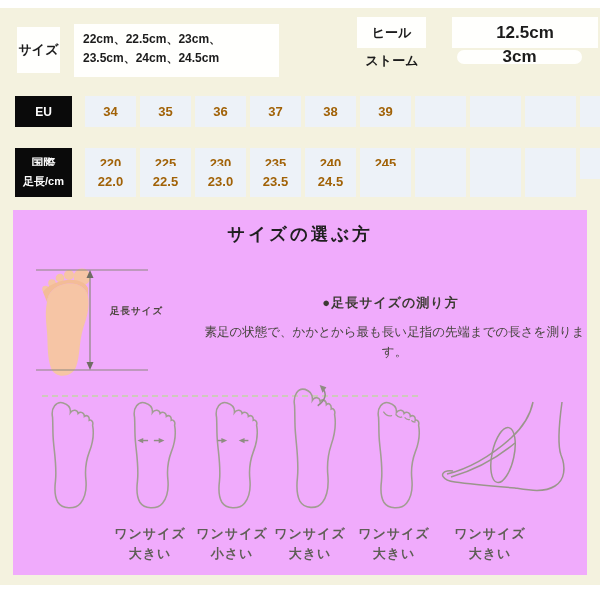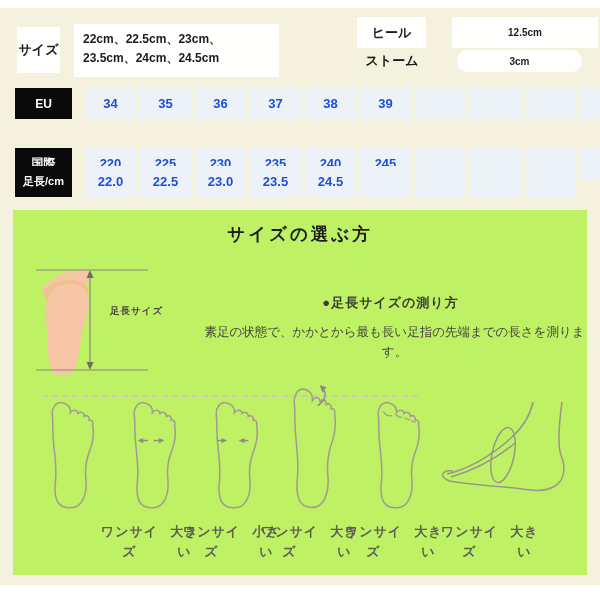--- a/index.html
+++ b/index.html
@@ -2,58 +2,58 @@
 <html><head>
 <meta charset="utf-8">
 <style>
   * { margin:0; padding:0; box-sizing:border-box; }
   body { width:600px; height:600px; font-family:"Liberation Sans", sans-serif; background:#ffffff; }
   .page { position:relative; width:600px; height:600px; background:#ffffff; overflow:hidden; }
   .abs { position:absolute; }
   .cream { left:0; top:8px; width:600px; height:577px; background:#f4f2df; }
   .wbox { background:#fffffd; }
   .lblbox { display:flex; align-items:center; justify-content:center; font-weight:bold; font-size:13px; color:#1c1c1c; }
-  .valbox { display:flex; align-items:center; justify-content:center; font-weight:bold; font-size:10px; color:#1c1c1c; }
+  .valbox { display:flex; align-items:center; justify-content:center; font-weight:bold; font-size:17px; color:#1c1c1c; }
   .sizevals { padding:6px 9px; font-weight:bold; font-size:12px; line-height:1.6; color:#1c1c1c; }
   
   .trow { position:absolute; left:15px; width:585px; height:31px; display:flex; overflow:hidden; }
   .th { width:57px; height:31px; background:#0a0a0a; color:#fdfdfd; font-weight:bold; font-size:12px;
         display:flex; align-items:center; justify-content:center; margin-right:13px; flex-shrink:0; }
-  .td { width:51px; height:31px; background:#edf2f8; color:#1d4ed8; font-weight:bold; font-size:13px;
+  .td { width:51px; height:31px; background:#edf2f8; color:#a16207; font-weight:bold; font-size:13px;
         display:flex; align-items:center; justify-content:center; margin-right:4px; flex-shrink:0; }
   
-  .guide { left:13px; top:210px; width:574px; height:365px; background:#bef264; }
+  .guide { left:13px; top:210px; width:574px; height:365px; background:#f0abfc; }
   .gtitle { position:absolute; top:12px; left:0; width:100%; text-align:center; font-size:17.5px; font-weight:bold;
             letter-spacing:3px; color:#1f1f1f; }
   .mhead { position:absolute; top:84px; left:180px; width:395px; text-align:center; font-weight:bold;
            font-size:13px; color:#3c3b33; letter-spacing:1px; }
   .mtext { position:absolute; top:112px; left:179px; width:405px; text-align:center; font-size:12.5px;
            line-height:1.6; color:#46453d; font-family:"Liberation Serif", serif; }
   .flabel { position:absolute; top:95px; left:97px; font-size:9.5px; font-weight:bold; color:#4d473f; letter-spacing:1px;text-align:right; }
   .dashline { position:absolute; top:185px; left:29px; width:376px; border-top:2px dashed #cdcabb; }
   .ftlabel { position:absolute; top:312px; width:110px; height:42px; text-align:center; font-size:13px;
              font-weight:600; color:#5f5e56; line-height:1.55; letter-spacing:1px;
-             display:flex; justify-content:flex-end; }
+             display:flex; flex-direction:column; justify-content:flex-end; }
   svg { display:block; }
 </style>
 </head>
 <body>
 
 <div class="page">
 
   <div class="abs cream"></div>
 
   <div class="abs wbox lblbox" style="left:17px; top:27px; width:43px; height:46px;">サイズ</div>
   <div class="abs wbox sizevals" style="left:74px; top:24px; width:205px; height:53px;">22cm、22.5cm、23cm、23.5cm、24cm、24.5cm</div>
   <div class="abs wbox lblbox" style="left:357px; top:17px; width:69px; height:31px;">ヒール</div>
   <div class="abs wbox valbox" style="left:452px; top:17px; width:146px; height:31px;">12.5cm</div>
   <div class="abs lblbox" style="left:352px; top:50px; width:80px; height:22px;">ストーム</div>
-  <div class="abs wbox valbox" style="left:457px; top:50px; width:125px; height:22px;border-radius:11px;">3cm</div>
+  <div class="abs wbox valbox" style="left:457px; top:50px; width:125px; height:14px;border-radius:11px;">3cm</div>
 
-  <div class="trow" style="top:88px;">
+  <div class="trow" style="top:96px;">
     <div class="th">EU</div>
     <div class="td">34</div>
     <div class="td">35</div>
     <div class="td">36</div>
     <div class="td">37</div>
     <div class="td">38</div>
     <div class="td">39</div>
     <div class="td"></div>
     <div class="td"></div>
     <div class="td"></div>

